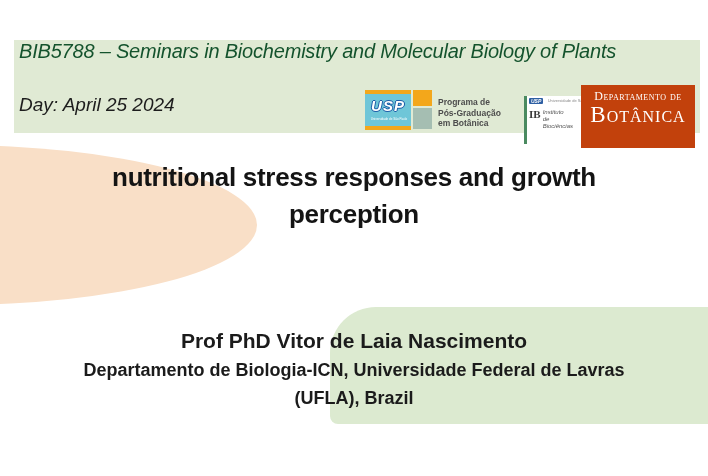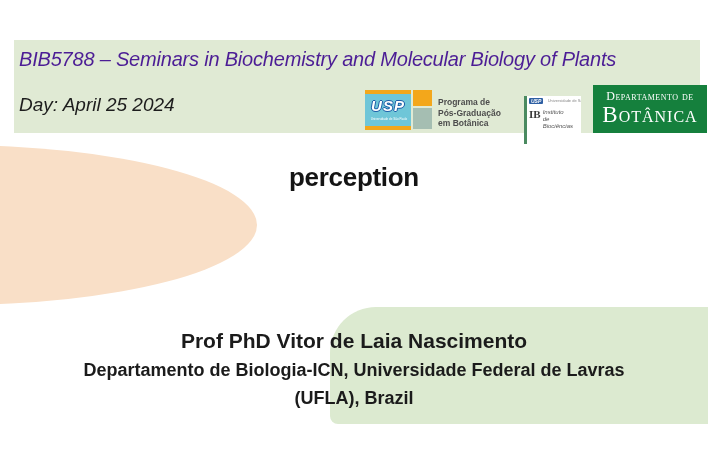--- a/index.html
+++ b/index.html
@@ -38,27 +38,27 @@
     position: absolute;
     left: 14px;
     top: 40px;
     width: 686px;
     height: 93px;
     background: #e0ead4;
   }
   .course-line {
     position: absolute;
     left: 5px;
-    top: 8px;
+    top: 0;
     font-size: 20px;
     font-style: italic;
     font-weight: 500;
     letter-spacing: -0.2px;
     white-space: nowrap;
-    color: #4c1d95;
+    color: #14532d;
   }
   .date-line {
     position: absolute;
     left: 5px;
     top: 54px;
     font-size: 19px;
     font-style: italic;
     white-space: nowrap;
     color: #1d1d1d;
   }
@@ -143,28 +143,27 @@
     margin-right: 2px;
     line-height: 14px;
   }
   .ib-name { overflow: hidden; font-size: 6px; font-style: italic; color: #555555; line-height: 7px; padding-top: 2px; }
 
   .botanica-logo {
     position: absolute;
     left: 567px;
     top: 45px;
     width: 114px;
-    height: 48px;
-    background: #15803d;
+    height: 63px;
+    background: #c2410c;
     color: #ffffff;
     text-align: center;
     font-family: "Liberation Serif", serif;
     font-variant: small-caps;
     overflow: hidden;
-    margin-left: 12px;
   }
   .botanica-line1 { font-size: 12px; letter-spacing: 0.5px; margin-top: 5px; line-height: 12px; }
   .botanica-line2 { font-size: 23px; letter-spacing: 1px; line-height: 25px; }
 
   
   .title-block {
     position: absolute;
     left: 0;
     right: 0;
     top: 159px;
@@ -233,20 +232,21 @@
       </div>
     </div>
 
     <div class="botanica-logo">
       <div class="botanica-line1">Departamento de</div>
       <div class="botanica-line2">Botânica</div>
     </div>
   </div>
 
   <div class="title-block">
+    <div>nutritional stress responses and growth</div>
     <div>perception</div>
   </div>
 
   <div class="speaker-block">
     <div class="speaker-name">Prof PhD Vitor de Laia Nascimento</div>
     <div class="speaker-affiliation">Departamento de Biologia-ICN, Universidade Federal de Lavras</div>
     <div class="speaker-affiliation">(UFLA), Brazil</div>
   </div>
 
 </div>

